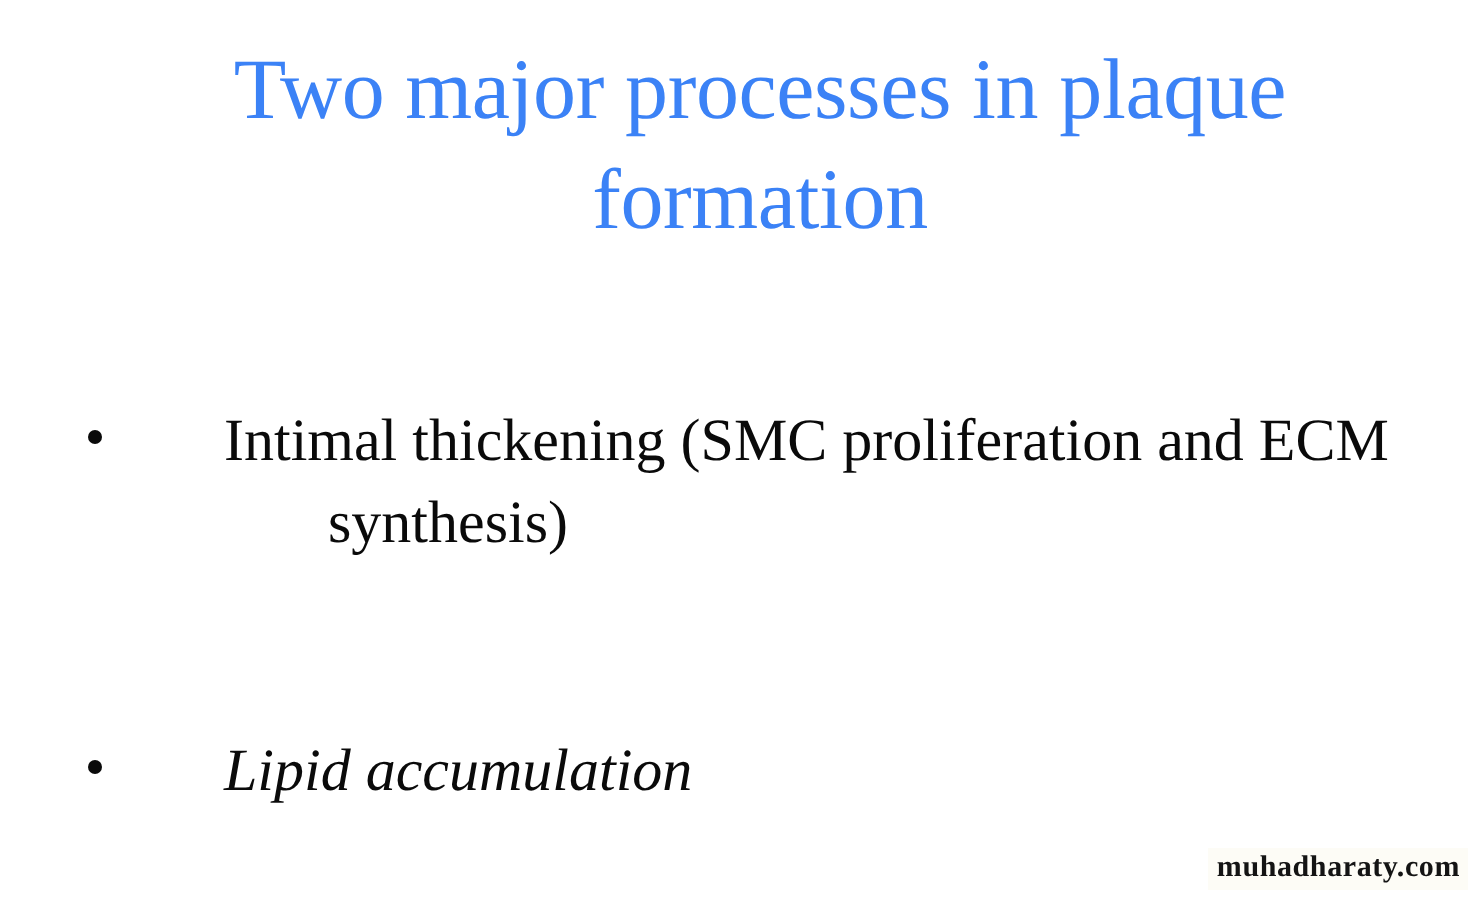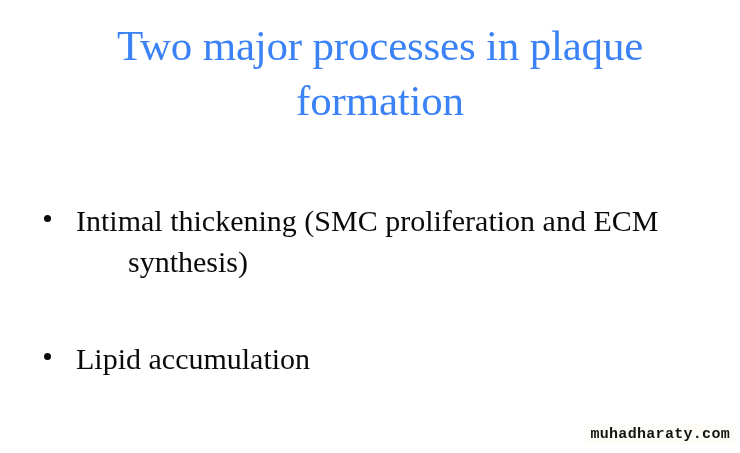--- a/index.html
+++ b/index.html
@@ -44,29 +44,30 @@
     left: 0;
     top: 200px;
     width: 740px;
     margin: 0;
     padding: 0;
     list-style: none;
   }
 
   .bullet-item {
     position: relative;
-    padding-left: 76px;
+    padding-left: 112px;
     padding-right: 40px;
     font-size: 30px;
     line-height: 41px;
     color: #0a0a0a;
   }
 
   .bullet-item + .bullet-item {
-    margin-top: 56px;
+    margin-top: 83px;
+    font-style: italic;
   }
 
   .bullet-marker {
     position: absolute;
     left: 44px;
     top: 15px;
     width: 7px;
     height: 7px;
     background: #0a0a0a;
     border-radius: 50%;
@@ -81,21 +82,21 @@
   .bullet-item.wrapped .bullet-text {
     padding-left: 52px;
     text-indent: -52px;
   }
 
   
   .watermark {
     position: absolute;
     right: 6px;
     bottom: 8px;
-    font-family: Liberation Mono, monospace;
+    font-family: Liberation Serif, serif;
     font-size: 15px;
     font-weight: bold;
     letter-spacing: 0.3px;
     color: #141414;
     background: #fdfcf6;
     padding: 2px 4px;
   }
 </style>
 </head>
 <body>

